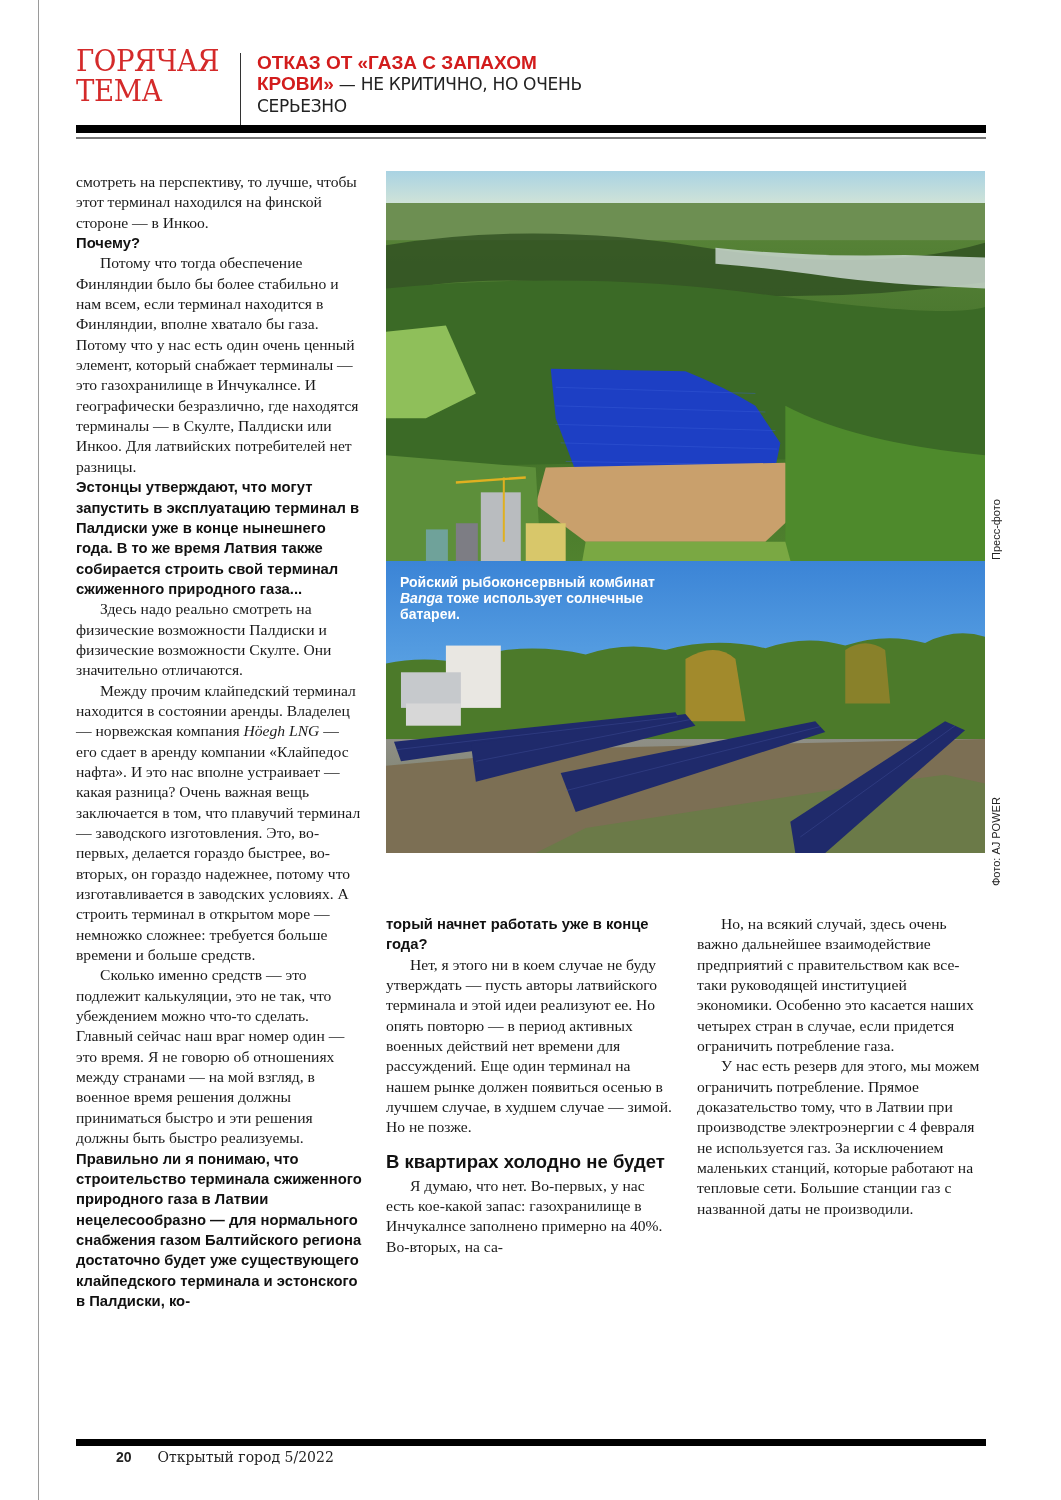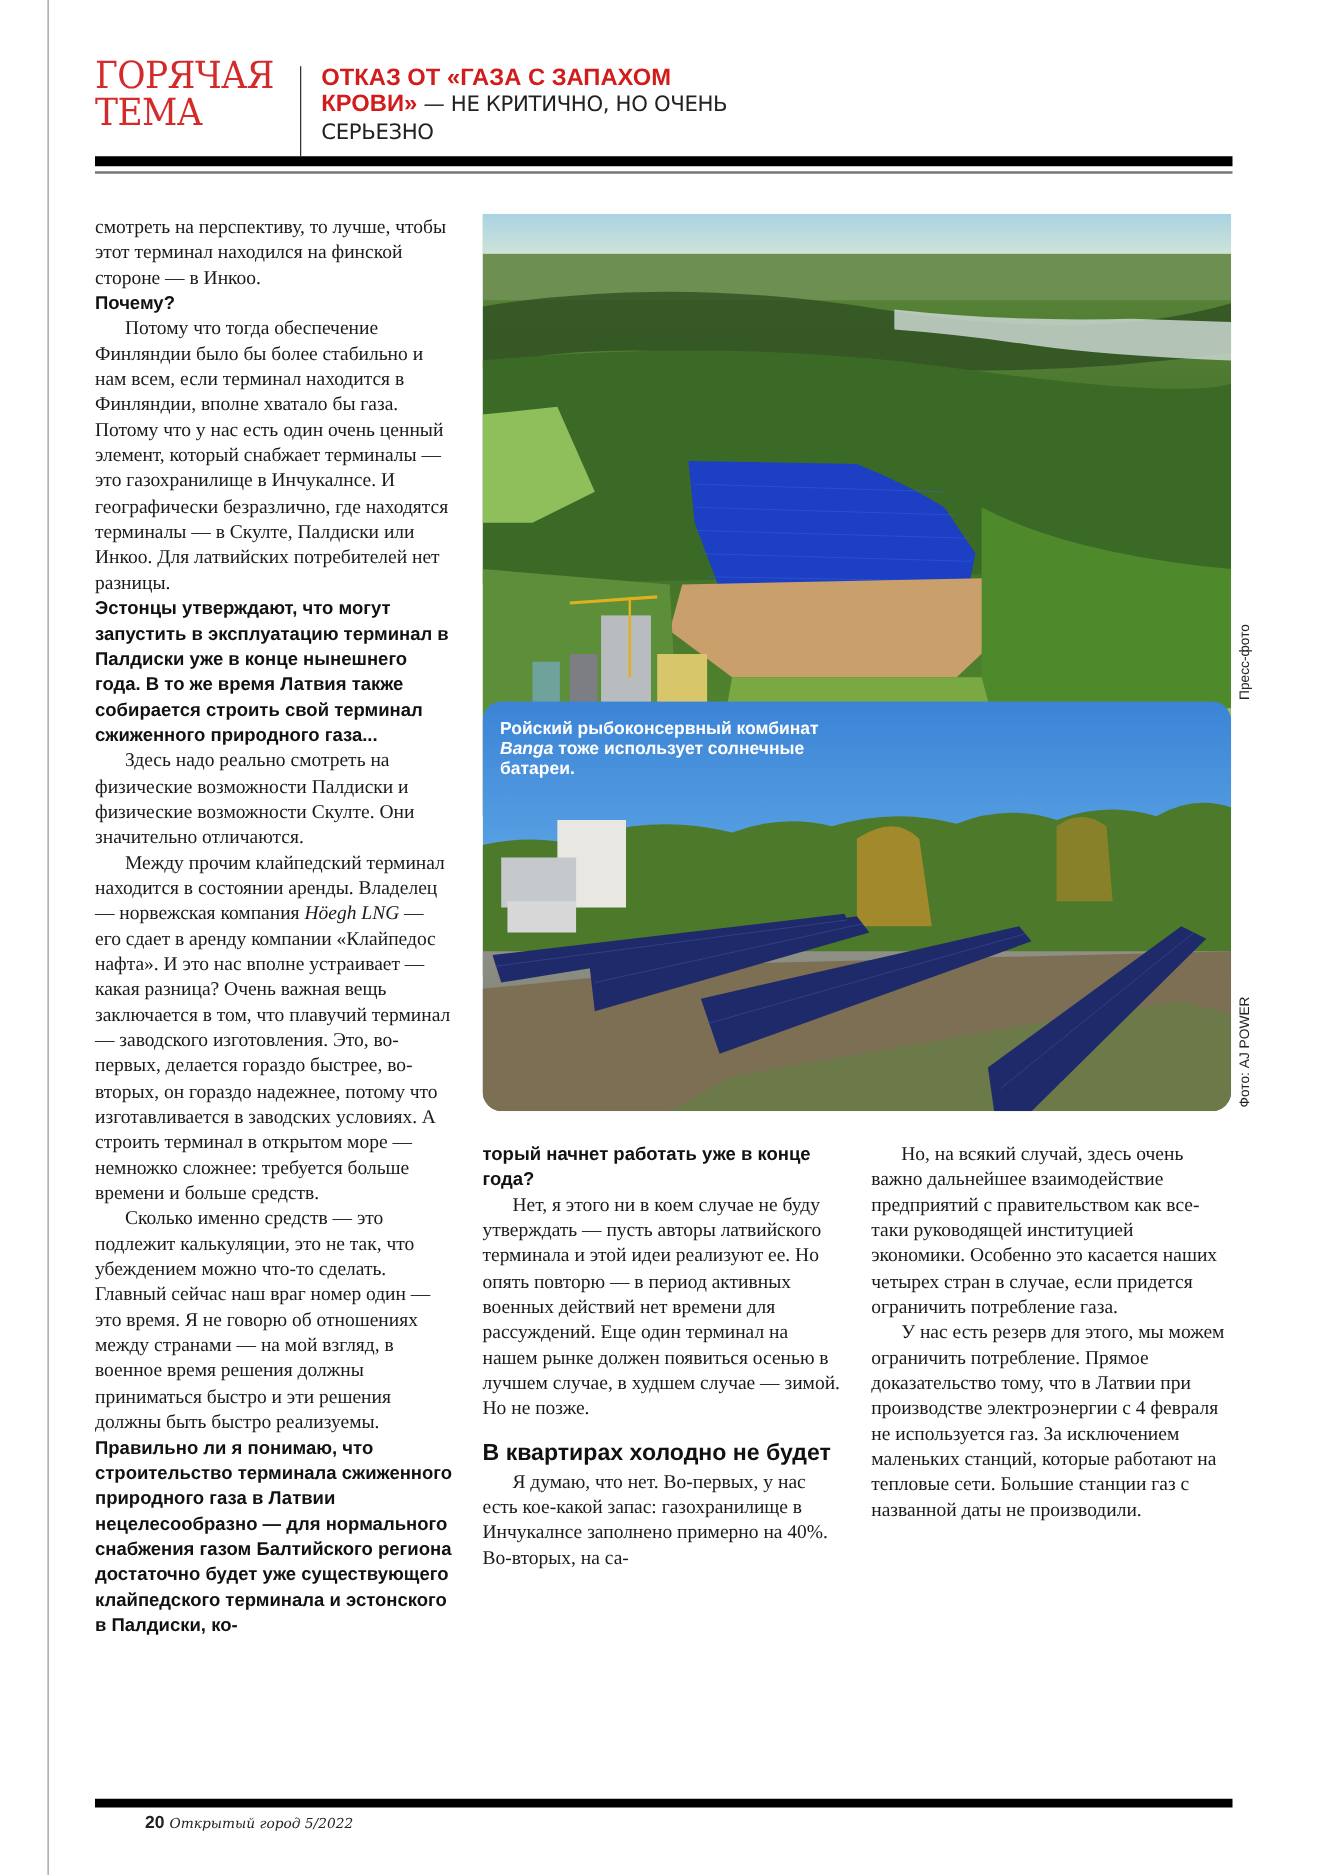--- a/index.html
+++ b/index.html
@@ -23,35 +23,35 @@
   .col p.ind { text-indent: 24px; }
   .col .q { font-family: "Liberation Sans", sans-serif; font-weight: bold; font-size: 14.8px; line-height: 20.35px; color: #111; }
   .col-1 { left: 76px; top: 172px; width: 286px; }
   .col-2 { left: 386px; top: 914px; width: 286px; }
   .col-3 { left: 697px; top: 914px; width: 286px; }
   .subhead { font-family: "Liberation Sans", sans-serif; font-weight: bold; font-size: 18.5px; line-height: 20px; margin: 14px 0 4px 0 !important; color: #111; }
 
   
   .photo { position: absolute; left: 386px; width: 599px; overflow: hidden; }
   .photo-1 { top: 171px; height: 482px; }
-  .photo-2 { top: 561px; height: 328px; border-radius: 16px; }
+  .photo-2 { top: 561px; height: 292px; }
   .photo svg { display: block; width: 100%; height: 100%; }
   .caption { position: absolute; color: #ffffff; font-family: "Liberation Sans", sans-serif; font-weight: bold; font-size: 14.5px; line-height: 16px; }
   .caption-1 { right: 20px; bottom: 10px; text-align: left; text-shadow: 0 0 3px rgba(0,0,0,0.6); }
   .caption-2 { left: 14px; top: 13px; width: 300px; font-size: 14px; line-height: 16px; }
   .caption-2 i { font-style: italic; }
   .credit { position: absolute; font-family: "Liberation Sans", sans-serif; font-size: 11px; color: #222; transform: rotate(-90deg); transform-origin: left top; white-space: nowrap; }
   .credit-1 { left: 990px; top: 560px; }
   .credit-2 { left: 990px; top: 886px; }
 
   
   .rule-foot { position: absolute; left: 76px; top: 1439px; width: 910px; height: 7px; background: #000; }
   .footer { position: absolute; left: 76px; top: 1449px; font-size: 13px; color: #222; }
   .footer .pgnum { font-family: "Liberation Sans", sans-serif; font-weight: bold; font-size: 14px; margin-right: 4px; margin-left: 40px; }
-  .footer .mag { font-family: "DejaVu Serif", serif; font-style: italic; font-size: 11px; }
+  .footer .mag { font-family: "DejaVu Serif", serif; font-size: 14px; margin-left: 22px; }
 </style>
 </head>
 <body>
 
 <div class="page-edge"></div>
 
 <div class="rubric">
   <span>ГОРЯЧАЯ</span>
   <span>ТЕМА</span>
 </div>

